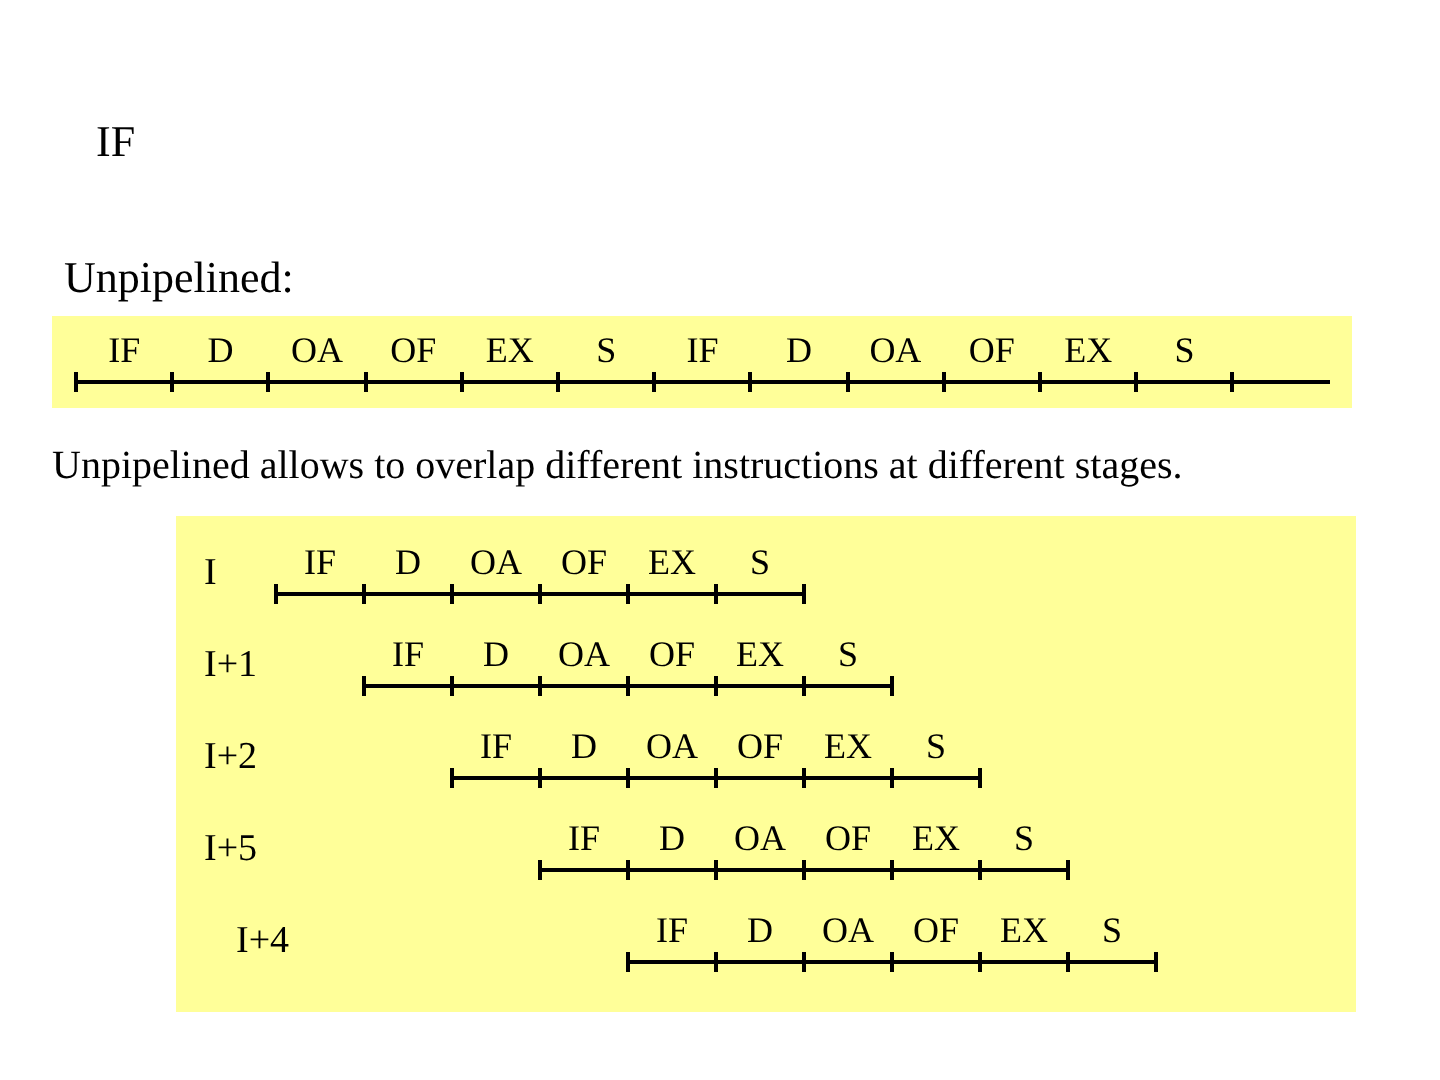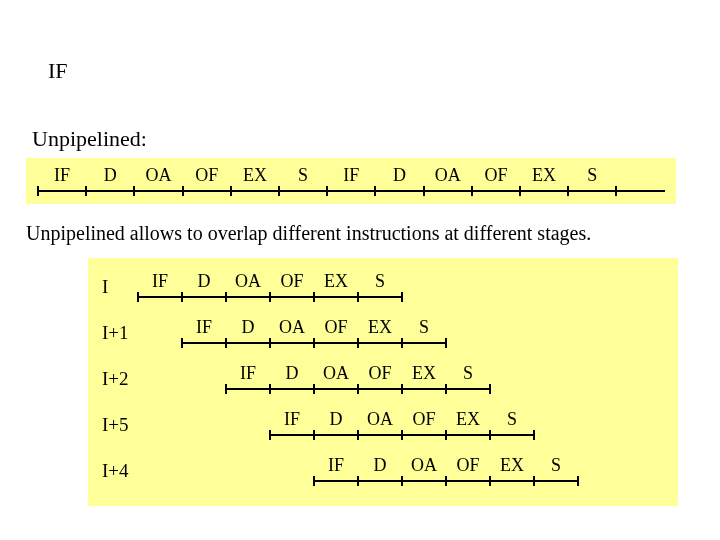--- a/index.html
+++ b/index.html
@@ -183,21 +183,21 @@
         <div class="tick" style="left: 175px;"></div>
         <div class="tick" style="left: 219px;"></div>
         <div class="tick" style="left: 263px;"></div>
         <div class="stage-label" style="left: 22px;">IF</div>
         <div class="stage-label" style="left: 66px;">D</div>
         <div class="stage-label" style="left: 110px;">OA</div>
         <div class="stage-label" style="left: 154px;">OF</div>
         <div class="stage-label" style="left: 198px;">EX</div>
         <div class="stage-label" style="left: 242px;">S</div>
       </div>
-      <div class="row-name" style="left: 14px; top: 202px; text-align: right;">I+4</div>
+      <div class="row-name" style="left: 30px; top: 202px; text-align: right;">I+4</div>
       <div class="timeline" style="left: 226px; top: 198px; width: 264px;">
         <div class="axis"></div>
         <div class="tick" style="left: -1px;"></div>
         <div class="tick" style="left: 43px;"></div>
         <div class="tick" style="left: 87px;"></div>
         <div class="tick" style="left: 131px;"></div>
         <div class="tick" style="left: 175px;"></div>
         <div class="tick" style="left: 219px;"></div>
         <div class="tick" style="left: 263px;"></div>
         <div class="stage-label" style="left: 22px;">IF</div>

